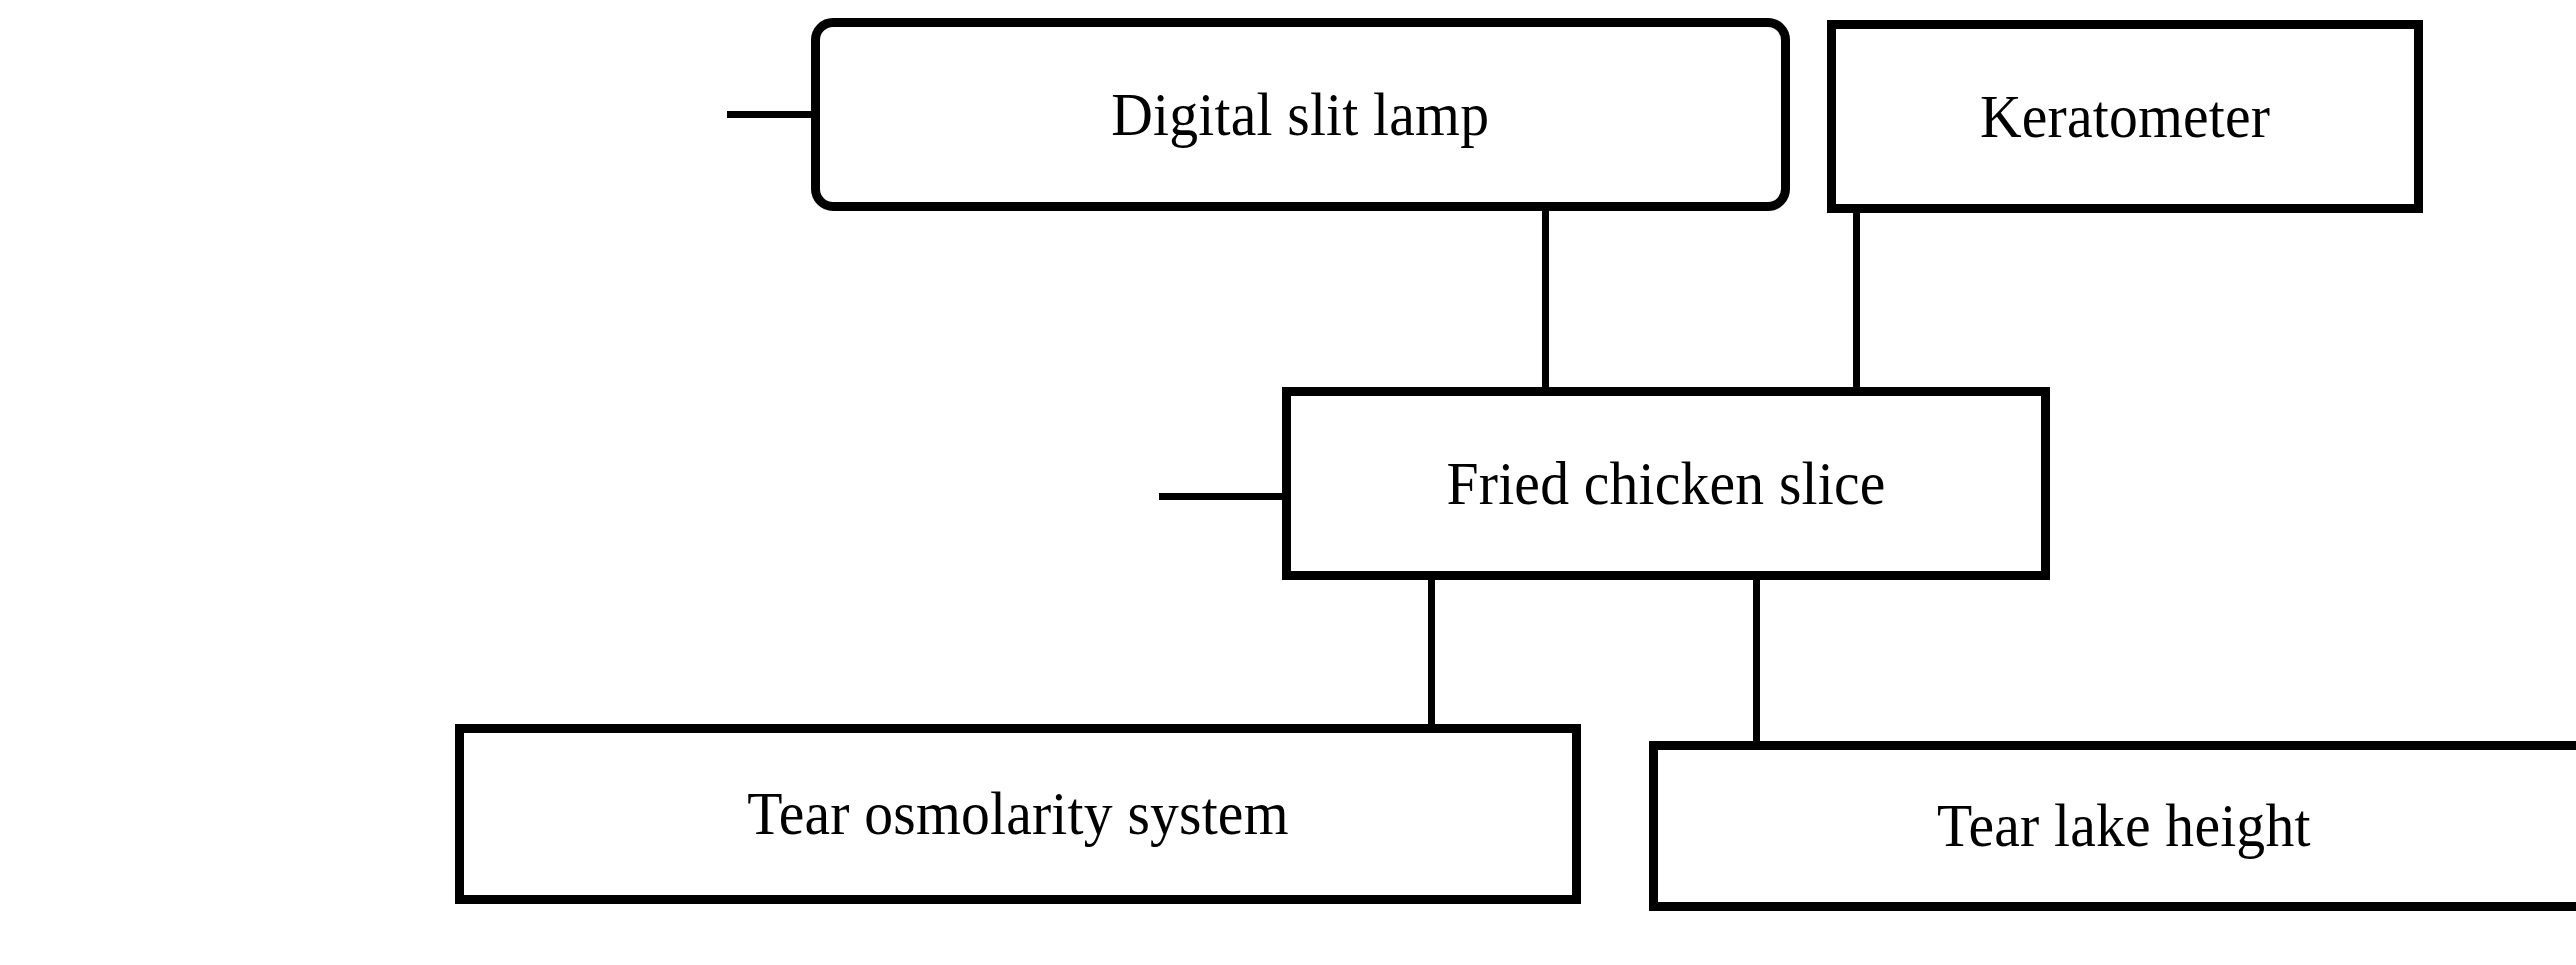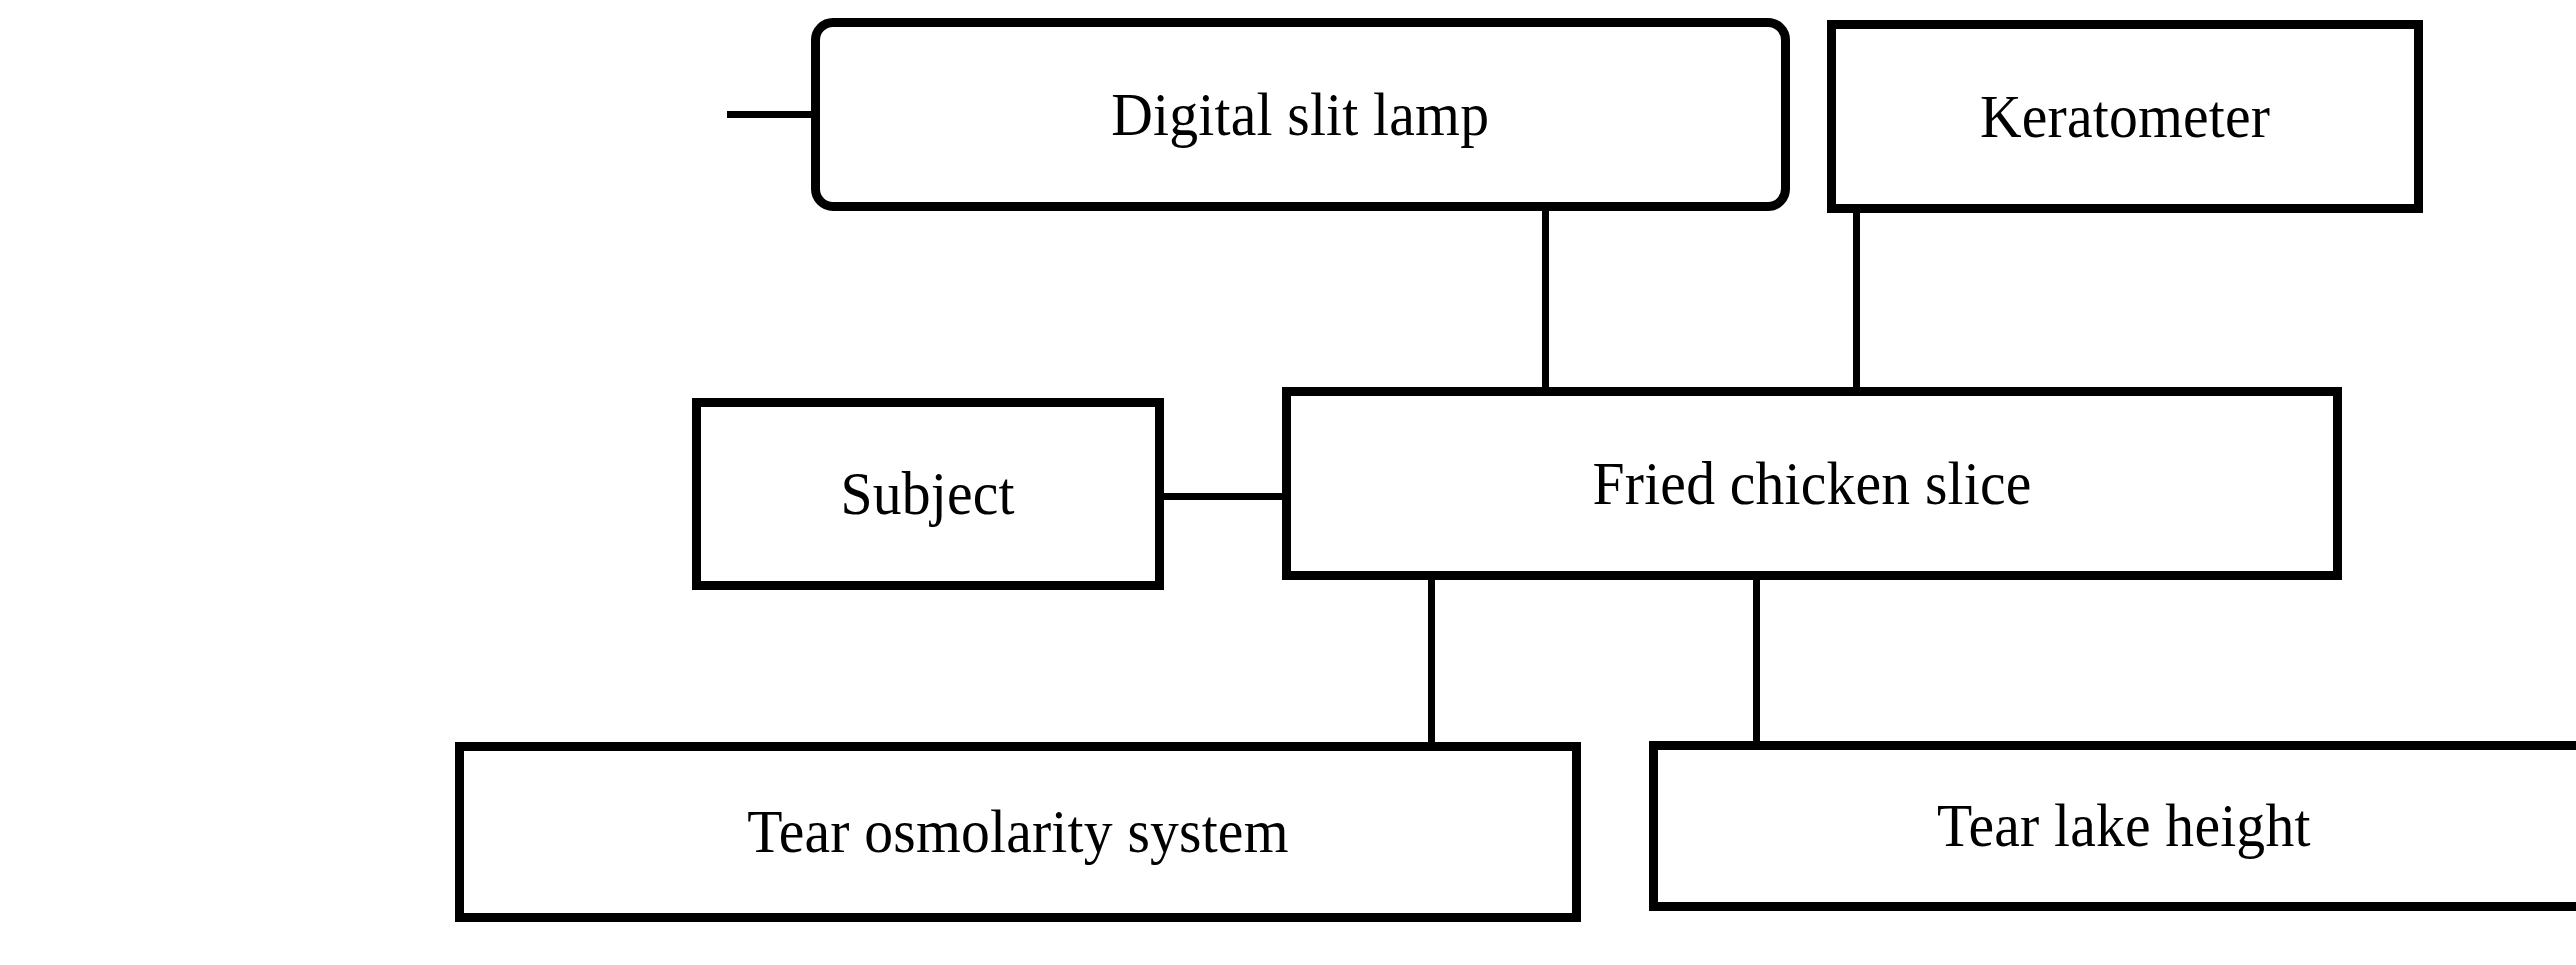--- a/index.html
+++ b/index.html
@@ -50,26 +50,23 @@
     <div class="edge" style="left: 1853px; top: 208px; width: 7px; height: 186px; background: rgb(0, 0, 0);"></div>
     <div class="edge" style="left: 1159px; top: 493px; width: 129px; height: 7px; background: rgb(0, 0, 0);"></div>
     <div class="edge" style="left: 1428px; top: 575px; width: 7px; height: 173px; background: rgb(0, 0, 0);"></div>
     <div class="edge" style="left: 1753px; top: 575px; width: 7px; height: 172px; background: rgb(0, 0, 0);"></div>
     <div class="node" style="left: 811px; top: 18px; width: 979px; height: 193px; border-color: rgb(0, 0, 0); border-radius: 22px;">
       <span class="node-label">Digital slit lamp</span>
     </div>
     <div class="node" style="left: 1827px; top: 20px; width: 596px; height: 193px; border-color: rgb(0, 0, 0);">
       <span class="node-label">Keratometer</span>
     </div>
-    <div class="node" style="left: 692px; top: 398px; width: 472px; height: 192px; border-color: rgb(0, 0, 0);">
-      <span class="node-label">Subject</span>
-    </div>
-    <div class="node" style="left: 1282px; top: 387px; width: 1060px; height: 193px; border-color: rgb(0, 0, 0);">
+    <div class="node" style="left: 1282px; top: 387px; width: 768px; height: 193px; border-color: rgb(0, 0, 0);">
       <span class="node-label">Fried chicken slice</span>
     </div>
-    <div class="node" style="left: 455px; top: 742px; width: 1126px; height: 180px; border-color: rgb(0, 0, 0);">
+    <div class="node" style="left: 455px; top: 724px; width: 1126px; height: 180px; border-color: rgb(0, 0, 0);">
       <span class="node-label">Tear osmolarity system</span>
     </div>
     <div class="node" style="left: 1609px; top: 741px; width: 949px; height: 170px; border-color: rgb(0, 0, 0); margin-left: 40px;">
       <span class="node-label">Tear lake height</span>
     </div>
   </div>
 
 
 </body></html>

